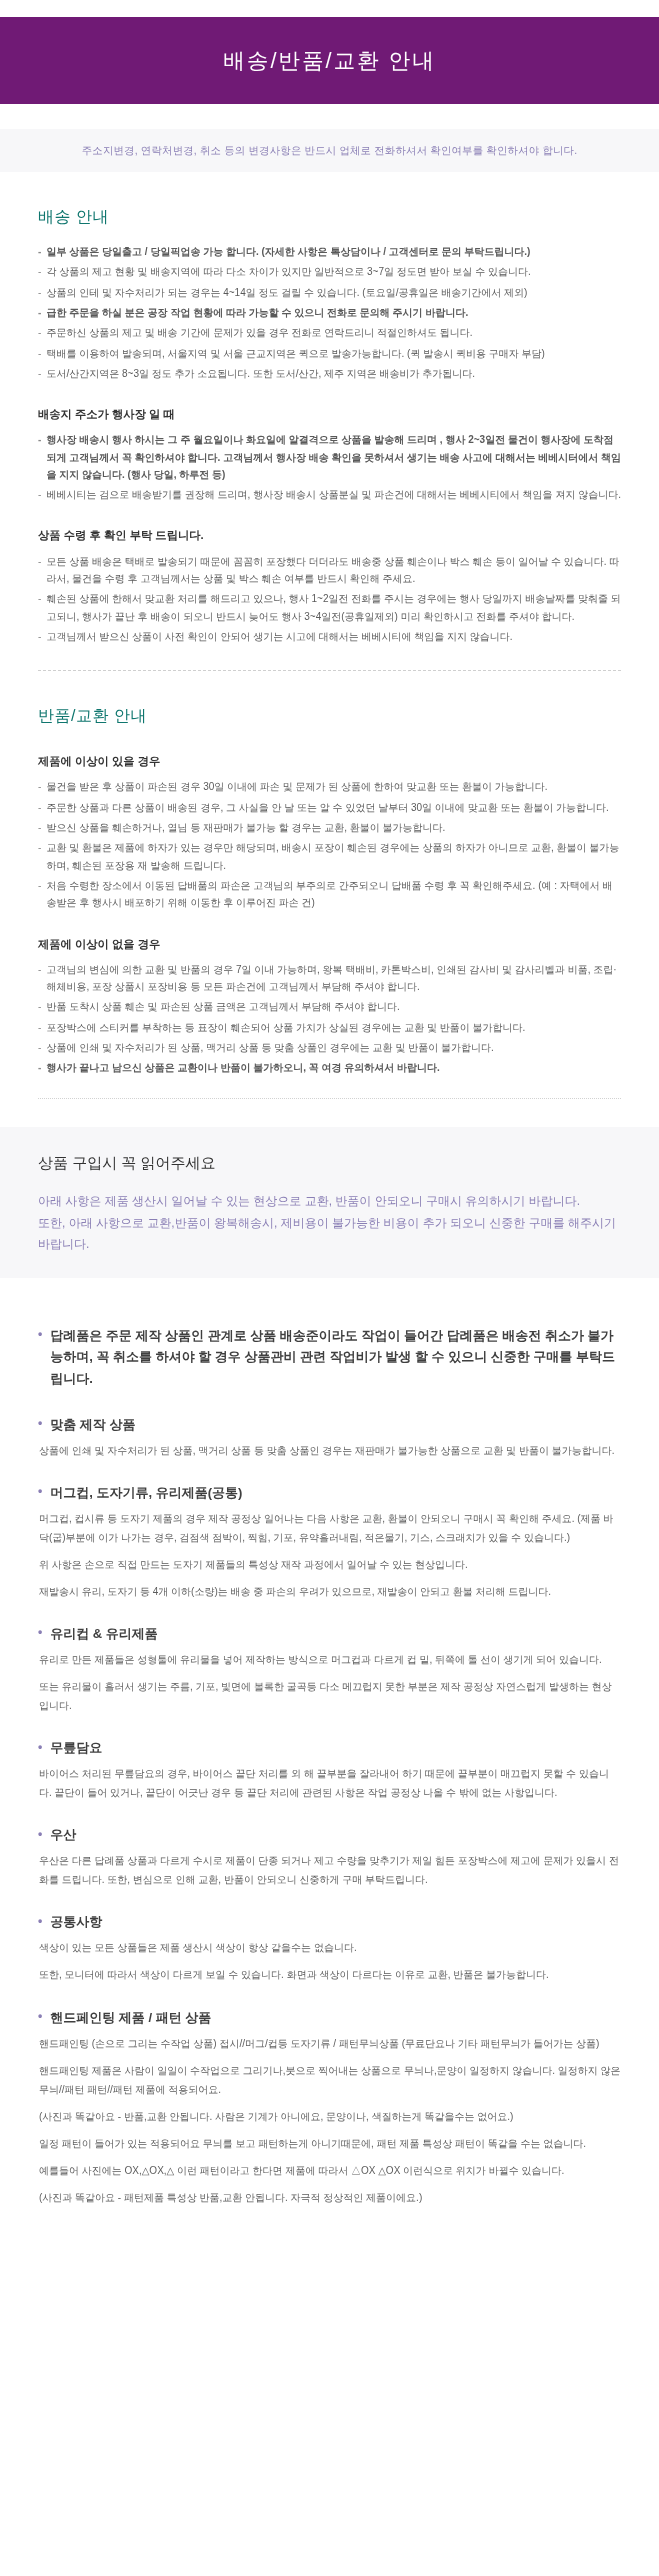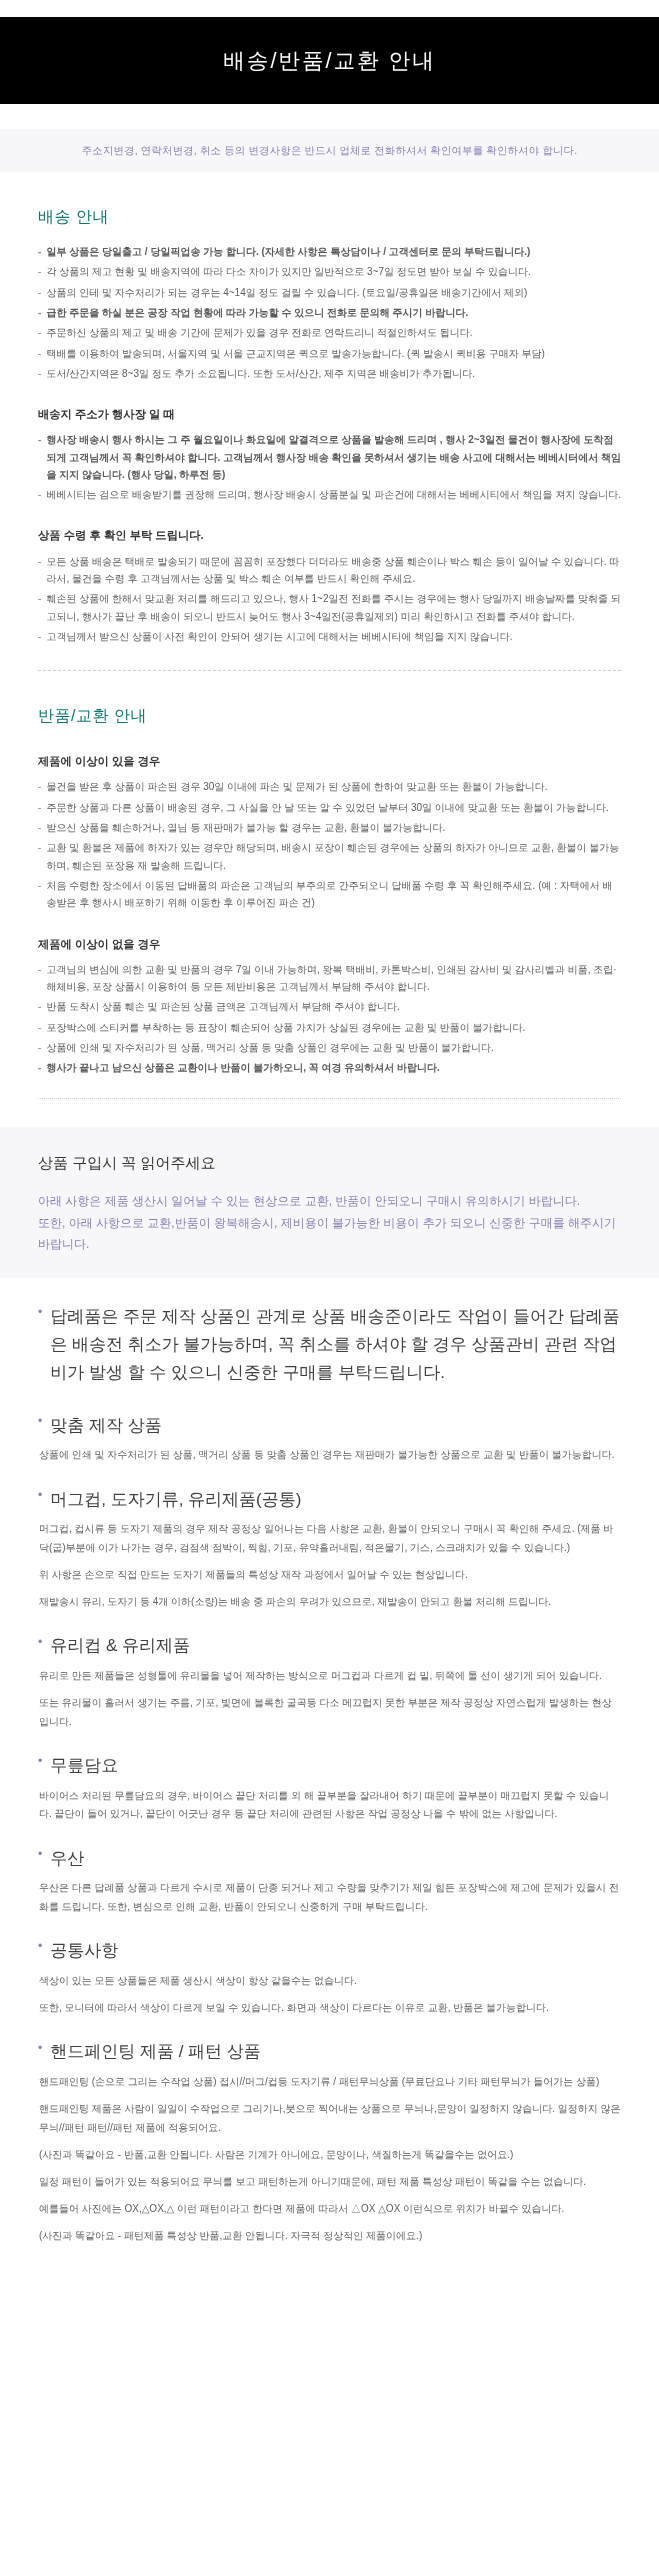--- a/index.html
+++ b/index.html
@@ -9,21 +9,21 @@
     background: #ffffff;
     font-family: "Liberation Sans", sans-serif;
     color: #444444;
     font-size: 10.4px;
     line-height: 1.65;
   }
   .page { width: 659px; }
 
   
   .hero {
-    background: #000000;
+    background: #701a75;
     height: 87px;
     margin: 17px 0 0 0;
     display: flex;
     align-items: center;
     justify-content: center;
   }
   .hero-title {
     color: #ffffff;
     font-size: 21.7px;
     letter-spacing: 1.9px;
@@ -91,24 +91,25 @@
   .purchase-wrap { background: #f7f7f9; margin-top: 28px; padding: 24.5px 38px 22.6px 38px; }
   .purchase-title { font-size: 15px; color: #333; margin: 0 0 15px 0; font-weight: normal; }
   .purchase-note { color: #8a7fb5; font-size: 12px; line-height: 1.8; }
 
   
   .faq { padding: 24.5px 38px 47px 38px; }
   .faq-item { margin-bottom: 21px; }
   .faq-q {
     position: relative;
     padding-left: 12.2px;
-    font-size: 17px;
+    font-size: 13px;
     color: #3f3f3f;
-    font-weight: normal;
+    font-weight: bold;
     margin-bottom: 6.6px;
+    margin-top: 22px;
   }
   .faq-q:before {
     content: "\2022";
     position: absolute;
     left: 0;
     top: -0.9px;
     color: #8a7fb5;
     font-size: 12.2px;
   }
   .faq-a {
@@ -169,21 +170,21 @@
     <ul class="list" id="defect-list">
         <li>물건을 받은 후 상품이 파손된 경우 30일 이내에 파손 및 문제가 된 상품에 한하여 맞교환 또는 환불이 가능합니다.</li>
         <li>주문한 상품과 다른 상품이 배송된 경우, 그 사실을 안 날 또는 알 수 있었던 날부터 30일 이내에 맞교환 또는 환불이 가능합니다.</li>
         <li>받으신 상품을 훼손하거나, 열님 등 재판매가 불가능 할 경우는 교환, 환불이 불가능합니다.</li>
         <li>교환 및 환불은 제품에 하자가 있는 경우만 해당되며, 배송시 포장이 훼손된 경우에는 상품의 하자가 아니므로 교환, 환불이 불가능하며, 훼손된 포장용 재 발송해 드립니다.</li>
         <li>처음 수령한 장소에서 이동된 답배품의 파손은 고객님의 부주의로 간주되오니 답배품 수령 후 꼭 확인해주세요. (예 : 자택에서 배송받은 후 행사시 배포하기 위해 이동한 후 이루어진 파손 건)</li>
       </ul>
 
     <h3 class="sub-head">제품에 이상이 없을 경우</h3>
     <ul class="list" id="nodefect-list">
-        <li class="red">고객님의 변심에 의한 교환 및 반품의 경우 7일 이내 가능하며, 왕복 택배비, 카톤박스비, 인쇄된 감사비 및 감사리벨과 비품, 조립·해체비용, 포장 상품시 이용하여 등 모든 제반비용은 고객님께서 부담해 주셔야 합니다.</li>
+        <li class="red">고객님의 변심에 의한 교환 및 반품의 경우 7일 이내 가능하며, 왕복 택배비, 카톤박스비, 인쇄된 감사비 및 감사리벨과 비품, 조립·해체비용, 포장 상품시 포장비용 등 모든 파손건에 고객님께서 부담해 주셔야 합니다.</li>
         <li>반품 도착시 상품 훼손 및 파손된 상품 금액은 고객님께서 부담해 주셔야 합니다.</li>
         <li>포장박스에 스티커를 부착하는 등 표장이 훼손되어 상품 가치가 상실된 경우에는 교환 및 반품이 불가합니다.</li>
         <li>상품에 인쇄 및 자수처리가 된 상품, 맥거리 상품 등 맞춤 상품인 경우에는 교환 및 반품이 불가합니다.</li>
         <li class="red-b">행사가 끝나고 남으신 상품은 교환이나 반품이 불가하오니, 꼭 여경 유의하셔서 바랍니다.</li>
       </ul>
   </div>
 
   <div class="dot-div"></div>
 
   <div class="purchase-wrap">

